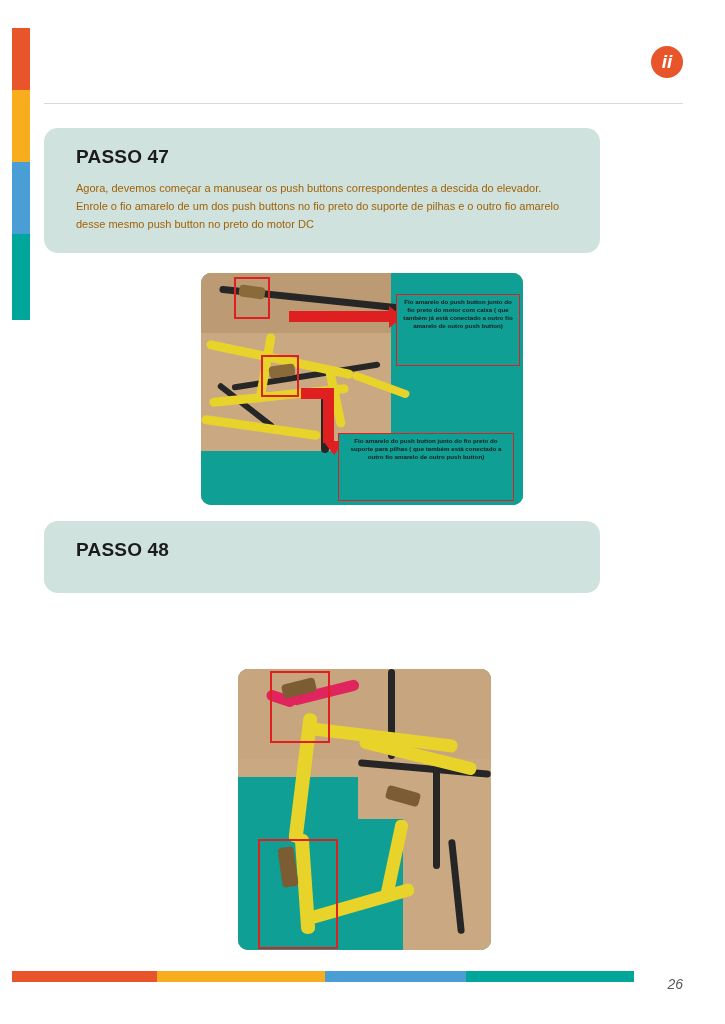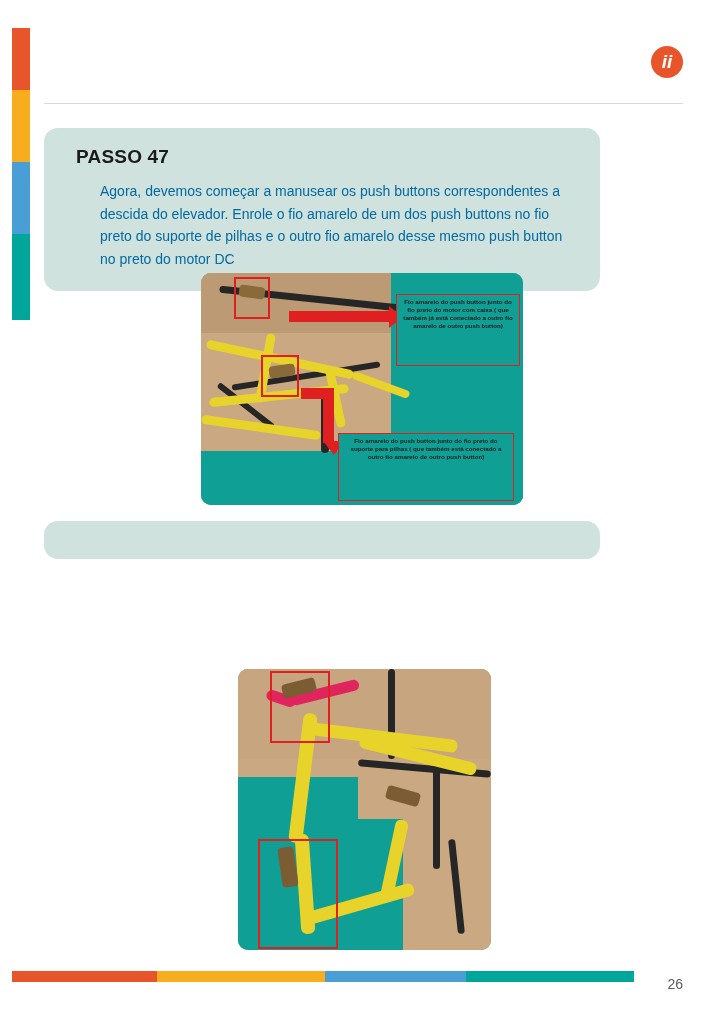--- a/index.html
+++ b/index.html
@@ -85,24 +85,23 @@
     padding: 18px 28px 20px 32px;
   }
   .step-title {
     font-size: 19px;
     font-weight: bold;
     color: #1b1b1b;
     letter-spacing: 0.2px;
     margin-bottom: 12px;
   }
   .step-body {
-    font-size: 14px;
+    font-size: 11px;
     line-height: 1.62;
-    color: #0369a1;
-    margin-left: 24px;
+    color: #a16207;
   }
 
   #card-47 { top: 128px; }
   #card-48 { top: 521px; }
 
   
   .photo {
     position: absolute;
     background: #0f9f95;
     border-radius: 10px;
@@ -178,20 +177,21 @@
   .bb-2 { flex: 0 0 168px; background: #f7ad1e; }
   .bb-3 { flex: 0 0 141px; background: #4a9ed6; }
   .bb-4 { flex: 1 1 auto; background: #00a69a; }
 
   .page-number {
     position: absolute;
     right: 42px;
     bottom: 32px;
     font-size: 14px;
     color: #5a5a5a;
+    font-style: italic;
   }
 </style>
 </head>
 <body>
 
 <div class="page">
 
   <div class="side-bar">
     <div class="sb-1"></div>
     <div class="sb-2"></div>
@@ -243,20 +243,21 @@
       <div class="red-arrow-line" style="left:100px; top:115px; width:32px;"></div>
       <div style="position:absolute;left:122px;top:115px;width:11px;height:55px;background:#e02020;"></div>
       <div style="position:absolute;left:122px;top:168px;width:0;height:0;border-left:11px solid transparent;border-right:11px solid transparent;border-top:14px solid #e02020;"></div>
     </div>
   </div>
 
   <div class="ann-box" id="ann-a">Fio amarelo do push button junto do fio preto do motor com caixa ( que também já está conectado a outro fio amarelo de outro push button)</div>
   <div class="ann-box" id="ann-b">Fio amarelo do push button junto do fio preto do suporte para pilhas ( que também está conectado a outro fio amarelo de outro push button)</div>
 
   <div class="step-card" id="card-48">
+    <div class="step-title">PASSO 48</div>
   </div>
 
   <div class="photo" id="photo-48">
     <div class="photo-inner">
 
       <div class="cork" style="left:0; top:0; width:253px; height:281px;"></div>
       <div class="cork" style="left:0; top:0; width:253px; height:90px; background:#c6a57f;"></div>
 
       <div class="teal" style="left:0; top:108px; width:120px; height:173px;"></div>
       <div class="teal" style="left:105px; top:150px; width:60px; height:131px;"></div>

